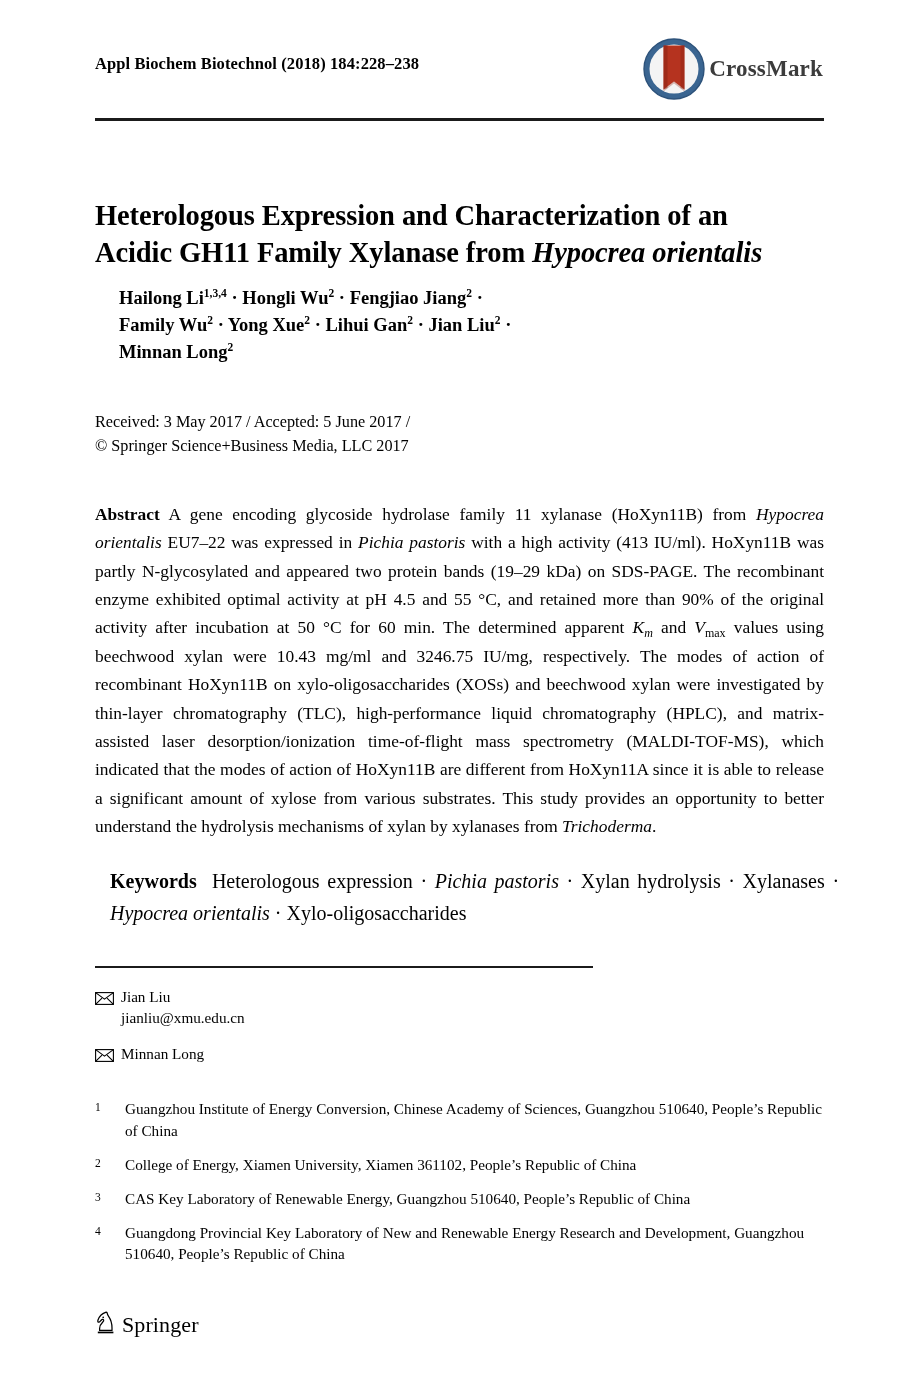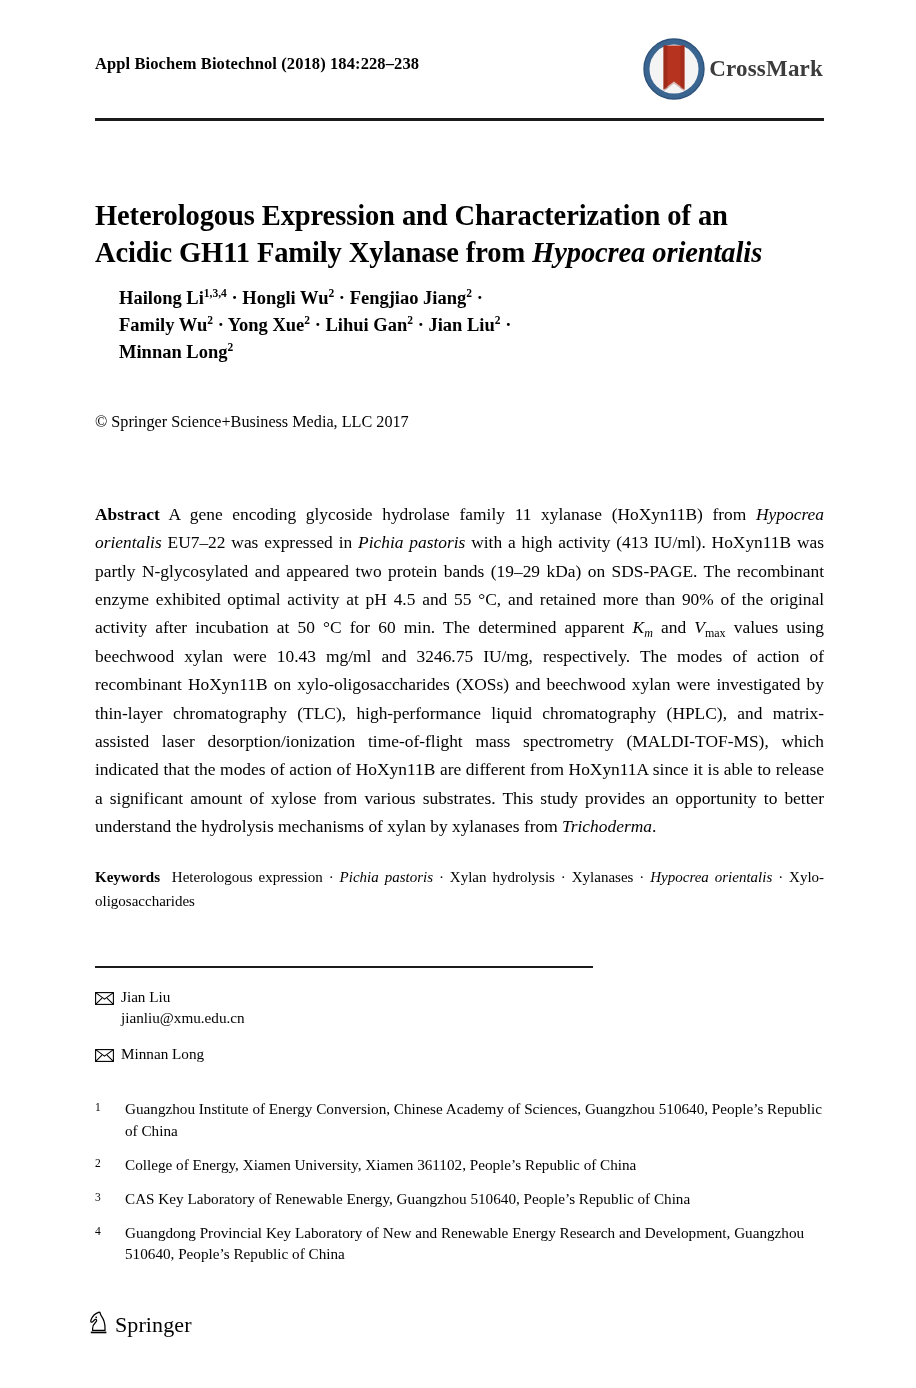--- a/index.html
+++ b/index.html
@@ -122,24 +122,24 @@
   .abstract i { font-style: italic; }
   .abstract .sub {
     font-size: 12px;
     vertical-align: sub;
     line-height: 0;
   }
 
   
   .keywords {
     position: absolute;
-    left: 95px;
+    left: 110px;
     top: 865px;
     width: 729px;
-    font-size: 15px;
+    font-size: 20px;
     line-height: 1.60;
     text-align: justify;
   }
   .keywords b { font-weight: bold; }
   .keywords i { font-style: italic; }
 
   
   .rule-short {
     position: absolute;
     left: 95px;
@@ -190,21 +190,21 @@
     width: 30px;
     flex: 0 0 30px;
     font-size: 11.5px;
     padding-top: 1px;
   }
   .affil-text { flex: 1 1 auto; }
 
   
   .springer {
     position: absolute;
-    left: 88px;
+    left: 95px;
     top: 1310px;
     display: flex;
     align-items: center;
     gap: 5px;
   }
   .springer-word {
     font-size: 22px;
     font-family: "Liberation Serif", serif;
     letter-spacing: 0.1px;
   }
@@ -254,20 +254,21 @@
     <span><span>Yong Xue</span><sup>2</sup></span>
     <span class="dot-sep">·</span>
     <span><span>Lihui Gan</span><sup>2</sup></span>
     <span class="dot-sep">·</span>
     <span><span>Jian Liu</span><sup>2</sup></span>
     <span class="dot-sep">·</span><br>
     <span><span>Minnan Long</span><sup>2</sup></span>
   </div>
 
   <div class="dates">
+    <div>Received: 3 May 2017 / Accepted: 5 June 2017 /</div>
     <div>© Springer Science+Business Media, LLC 2017</div>
   </div>
 
   <div class="abstract">
     <b>Abstract</b>
     <span>A gene encoding glycoside hydrolase family 11 xylanase (HoXyn11B) from </span><i>Hypocrea orientalis</i><span> EU7–22 was expressed in </span><i>Pichia pastoris</i><span> with a high activity (413 IU/ml). HoXyn11B was partly N-glycosylated and appeared two protein bands (19–29 kDa) on SDS-PAGE. The recombinant enzyme exhibited optimal activity at pH 4.5 and 55 °C, and retained more than 90% of the original activity after incubation at 50 °C for 60 min. The determined apparent </span><i>K</i><i class="sub">m</i><span> and </span><i>V</i><span class="sub">max</span><span> values using beechwood xylan were 10.43 mg/ml and 3246.75 IU/mg, respectively. The modes of action of recombinant HoXyn11B on xylo-oligosaccharides (XOSs) and beechwood xylan were investigated by thin-layer chromatography (TLC), high-performance liquid chromatography (HPLC), and matrix-assisted laser desorption/ionization time-of-flight mass spectrometry (MALDI-TOF-MS), which indicated that the modes of action of HoXyn11B are different from HoXyn11A since it is able to release a significant amount of xylose from various substrates. This study provides an opportunity to better understand the hydrolysis mechanisms of xylan by xylanases from </span><i>Trichoderma</i><span>.</span>
   </div>
 
   <div class="keywords">
     <b>Keywords</b>&nbsp;

